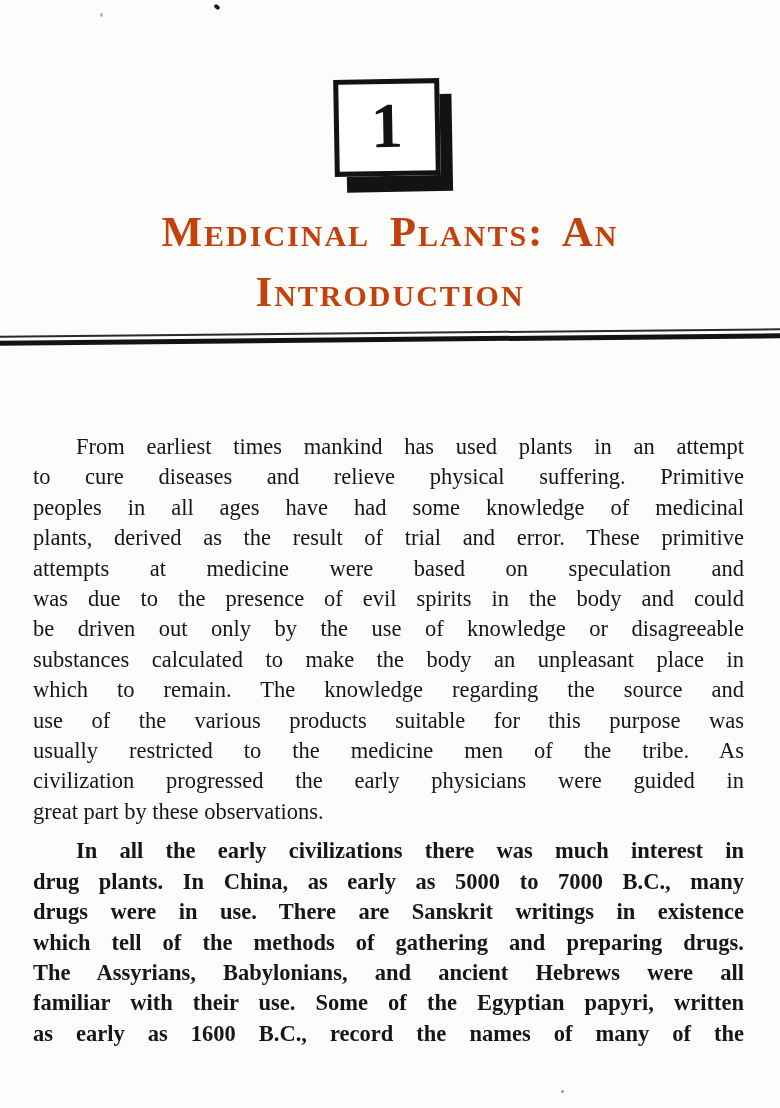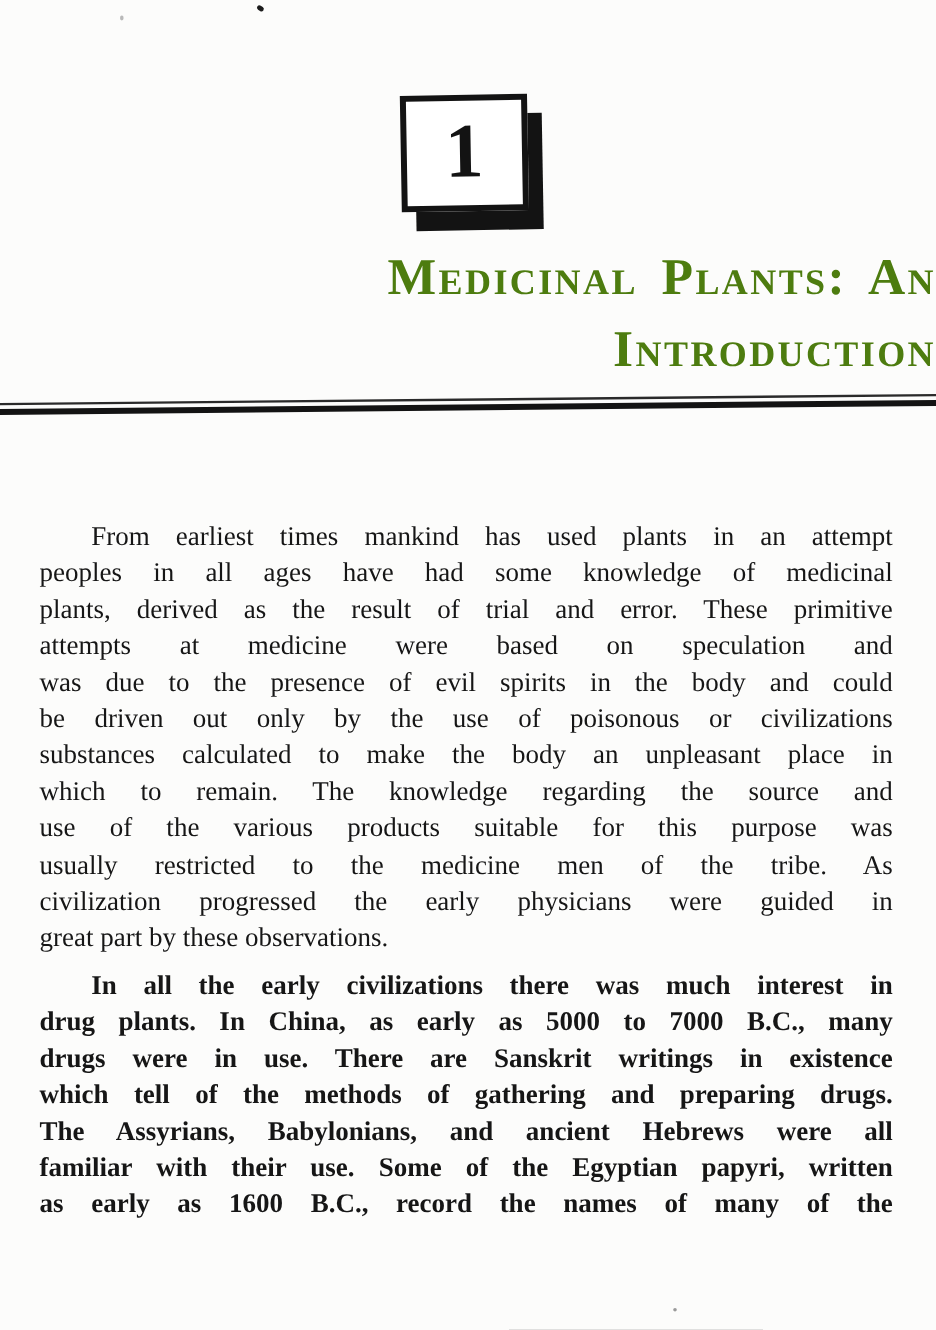--- a/index.html
+++ b/index.html
@@ -50,29 +50,29 @@
     color: #131313;
     padding-bottom: 4px;
   }
 
   
   .title {
     position: absolute;
     top: 202px; left: 0;
     width: 100%;
     margin: 0;
-    text-align: right;
+    text-align: center;
     font-family: "Liberation Serif", serif;
     font-weight: bold;
     font-variant: small-caps;
     font-size: 43px;
     line-height: 60px;
     letter-spacing: 2px;
     word-spacing: 7px;
-    color: #4d7c0f;
+    color: #c2410c;
   }
   .title-line { display: block; }
 
   
   .rule {
     position: absolute;
     left: -4px; top: 332px;
     width: 790px;
     transform: rotate(-0.55deg);
   }
@@ -117,25 +117,26 @@
 
   <div class="rule">
     <div class="rule-thin"></div>
     <div class="rule-thick"></div>
   </div>
 
   <div class="body-text">
 
     <div class="para1">
       <div class="bl indent">From earliest times mankind has used plants in an attempt</div>
+      <div class="bl">to cure diseases and relieve physical suffering. Primitive</div>
       <div class="bl">peoples in all ages have had some knowledge of medicinal</div>
       <div class="bl">plants, derived as the result of trial and error. These primitive</div>
       <div class="bl">attempts at medicine were based on speculation and</div>
       <div class="bl">was due to the presence of evil spirits in the body and could</div>
-      <div class="bl">be driven out only by the use of poisonous or civilizations</div>
+      <div class="bl">be driven out only by the use of knowledge or disagreeable</div>
       <div class="bl">substances calculated to make the body an unpleasant place in</div>
       <div class="bl">which to remain. The knowledge regarding the source and</div>
       <div class="bl">use of the various products suitable for this purpose was</div>
       <div class="bl">usually restricted to the medicine men of the tribe. As</div>
       <div class="bl">civilization progressed the early physicians were guided in</div>
       <div class="bl last">great part by these observations.</div>
     </div>
 
     <div class="para2">
       <div class="bl indent">In all the early civilizations there was much interest in</div>

